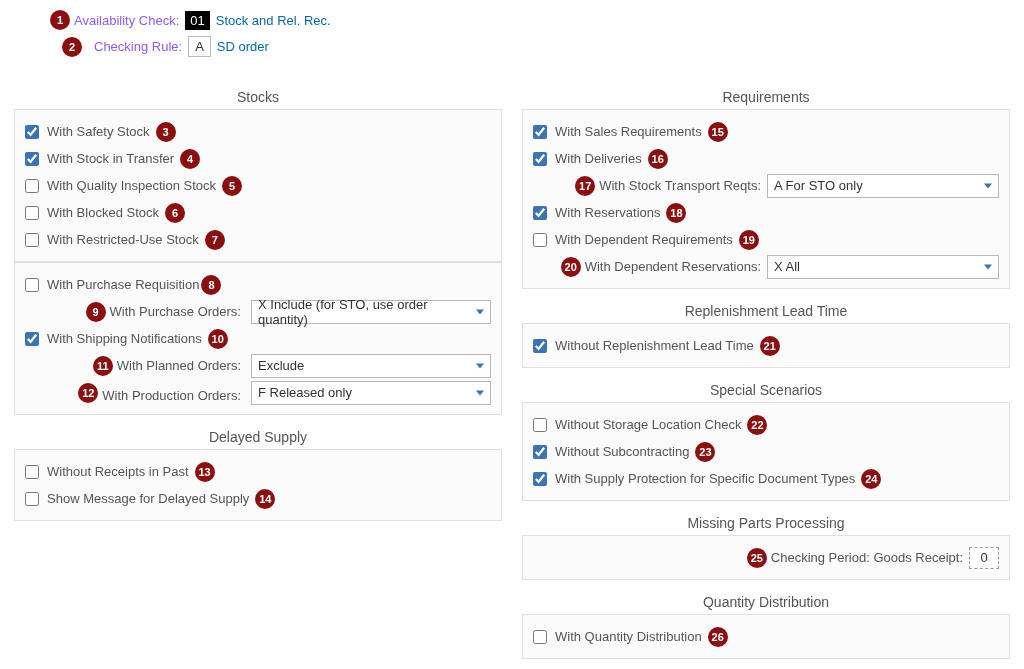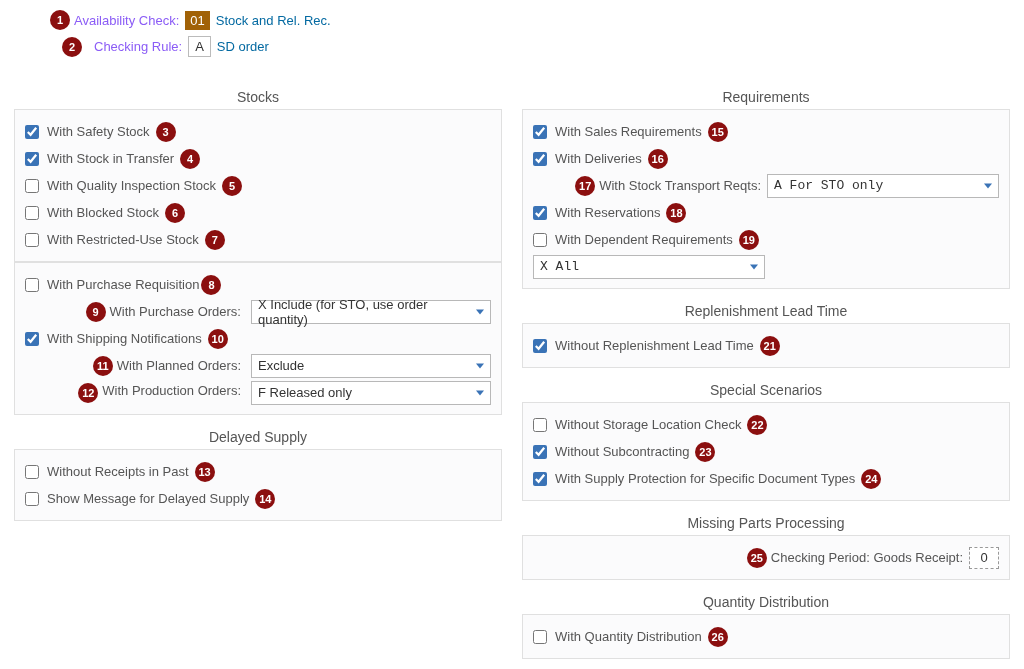--- a/index.html
+++ b/index.html
@@ -13,21 +13,21 @@
     width: 1024px;
   }
   .header-row {
     display: flex;
     align-items: center;
     margin-bottom: 6px;
     padding-left: 36px;
   }
   .header-label { color: #8b5cf6; }
   .code-badge {
-    background: #a16207;
+    background: #000000;
     color: #fff;
     padding: 2px 5px;
     margin: 0 6px;
     font-size: 13px;
   }
   .code-box {
     border: 1px solid #bbb;
     padding: 2px 6px;
     margin: 0 6px;
     background: #fff;
@@ -119,21 +119,21 @@
     align-items: center;
     width: 100%;
   }
   .labeled-select .lbl-wrap {
     display:flex;
     align-items:center;
     gap:4px;
     margin-left: auto;
   }
   .labeled-select .dropdown { width: 240px; }
-  .req-select .dropdown { width: 232px; font-family: Liberation Mono, monospace; }
+  .req-select .dropdown { width: 232px; }
   .gap4 { width:4px; display:inline-block;}
 </style>
 </head>
 <body>
 
 <div class="header-row">
   <span class="num-circle">1</span>
   <span class="gap4"></span>
   <span class="header-label">Availability Check:</span>
   <span class="code-badge">01</span>
@@ -217,21 +217,21 @@
             <span class="right-aligned-label">With Planned Orders:</span>
           </span>
           <div class="dropdown">
             <span>Exclude</span>
             <span class="chev"></span>
           </div>
         </div>
       </div>
       <div class="field-row labeled-select">
         <div class="lbl-wrap" style="margin-left:0; width:100%;">
-          <span style="flex:1; display:flex; justify-content:flex-end; align-items:flex-start; gap:4px;">
+          <span style="flex:1; display:flex; justify-content:flex-end; align-items:flex-end; gap:4px;">
             <span class="num-circle">12</span>
             <span class="right-aligned-label">With Production Orders:</span>
           </span>
           <div class="dropdown">
             <span>F Released only</span>
             <span class="chev"></span>
           </div>
         </div>
       </div>
     </div>
@@ -285,20 +285,24 @@
         <span style="width:6px;"></span>
         <span class="num-circle">18</span>
       </div>
       <div class="field-row">
         <input type="checkbox" class="chk" style="">
         <span class="row-label">With Dependent Requirements</span>
         <span style="width:6px;"></span>
         <span class="num-circle">19</span>
       </div>
       <div class="field-row req-select">
+        <div style="flex:1; display:flex; justify-content:flex-end; align-items:center; gap:4px;">
+          <span class="num-circle">20</span>
+          <span class="right-aligned-label">With Dependent Reservations:</span>
+        </div>
         <div class="dropdown">
           <span>X All</span>
           <span class="chev"></span>
         </div>
       </div>
     </div>
 
     <div class="group-title">Replenishment Lead Time</div>
     <div class="group-box">
       <div class="field-row">

